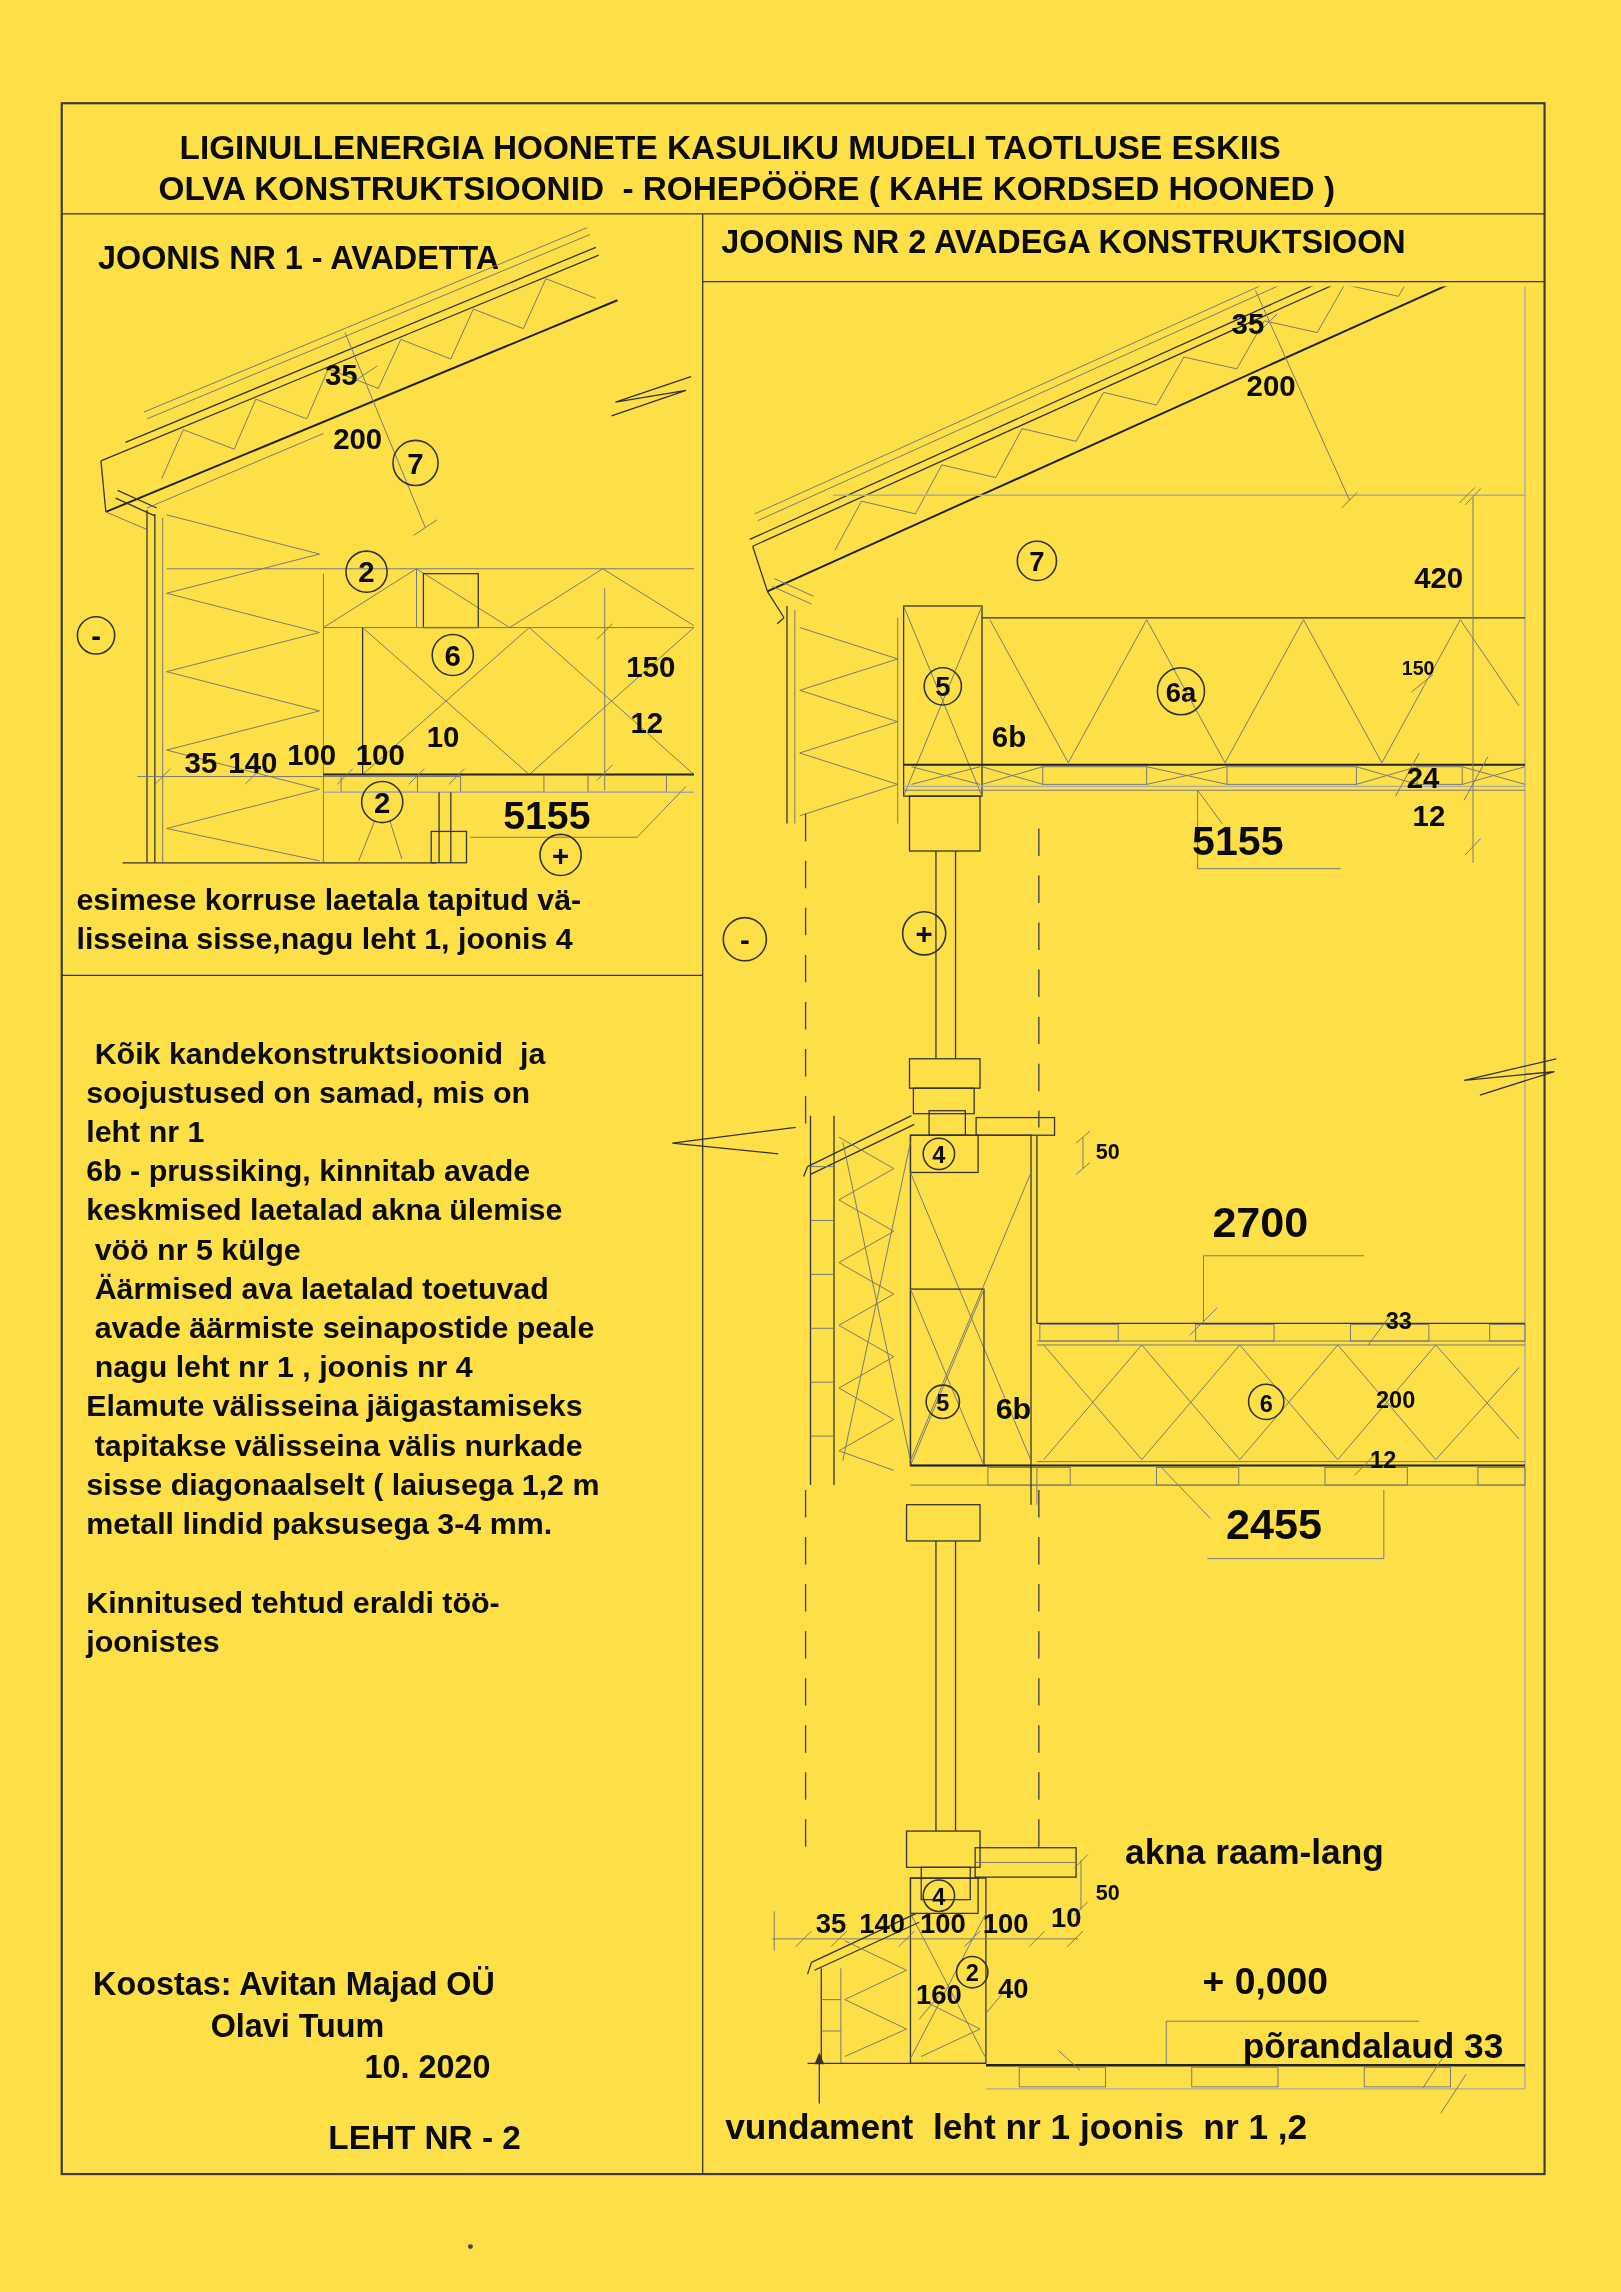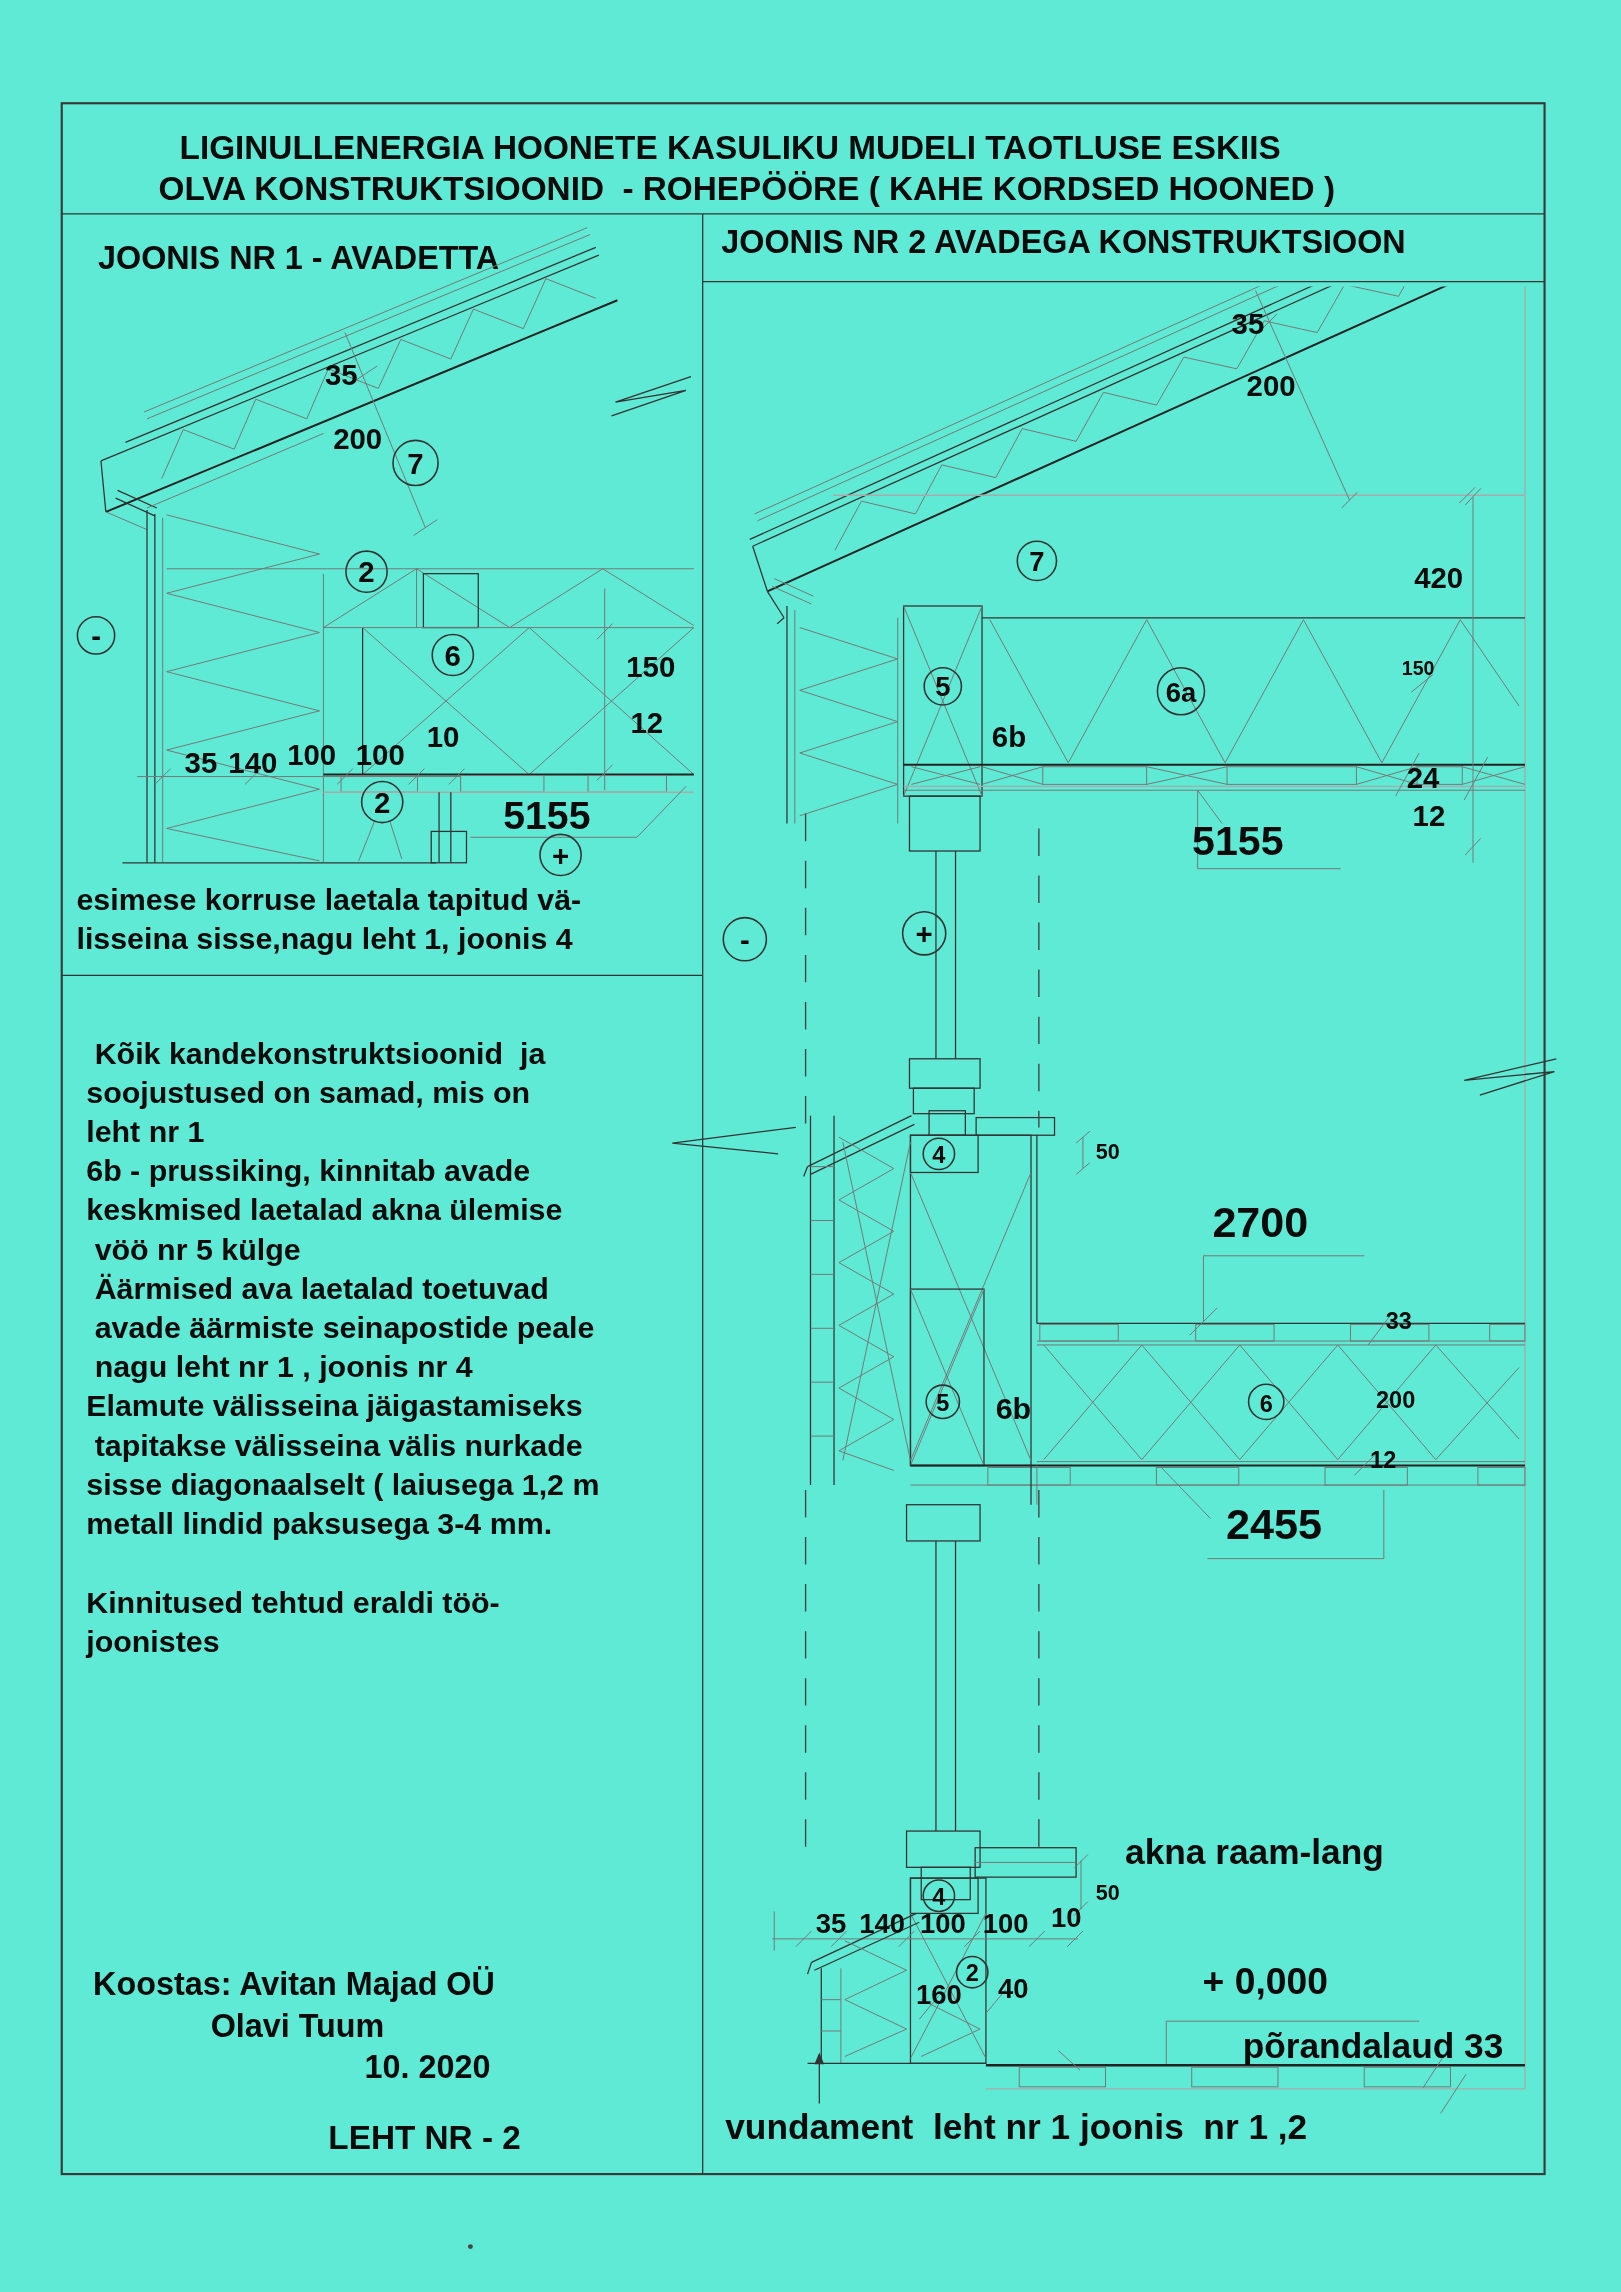--- a/index.html
+++ b/index.html
@@ -1,16 +1,16 @@
 <!DOCTYPE html>
 <html><head>
 <meta charset="utf-8">
 <style>
   html,body{margin:0;padding:0;background:#ffffff;}
-  .page{position:relative;width:1621px;height:2293px;background:#5eead4;overflow:hidden;}
+  .page{position:relative;width:1621px;height:2293px;background:#fde047;overflow:hidden;}
   svg{position:absolute;left:0;top:0;}
   svg text{font-family:"Liberation Sans","DejaVu Sans",sans-serif;font-weight:bold;fill:#0b0b0b;white-space:pre;}
   .ln{stroke:#333;stroke-width:1.3;fill:none;}
   .ln2{stroke:#222;stroke-width:2;fill:none;}
   .thin{stroke:#777;stroke-width:1;fill:none;}
   .gray{stroke:#aaa;stroke-width:1.4;fill:none;}
   .dash{stroke:#444;stroke-width:1.4;fill:none;stroke-dasharray:28 20;}
   .callout{stroke:#333;stroke-width:1.6;fill:none;}
   .t34{font-size:34px;} .t33{font-size:33px;} .t31{font-size:31px;} .t30{font-size:30px;}
   .t28{font-size:28px;} .t24{font-size:24px;} .t22{font-size:22px;} .t20{font-size:20px;}

